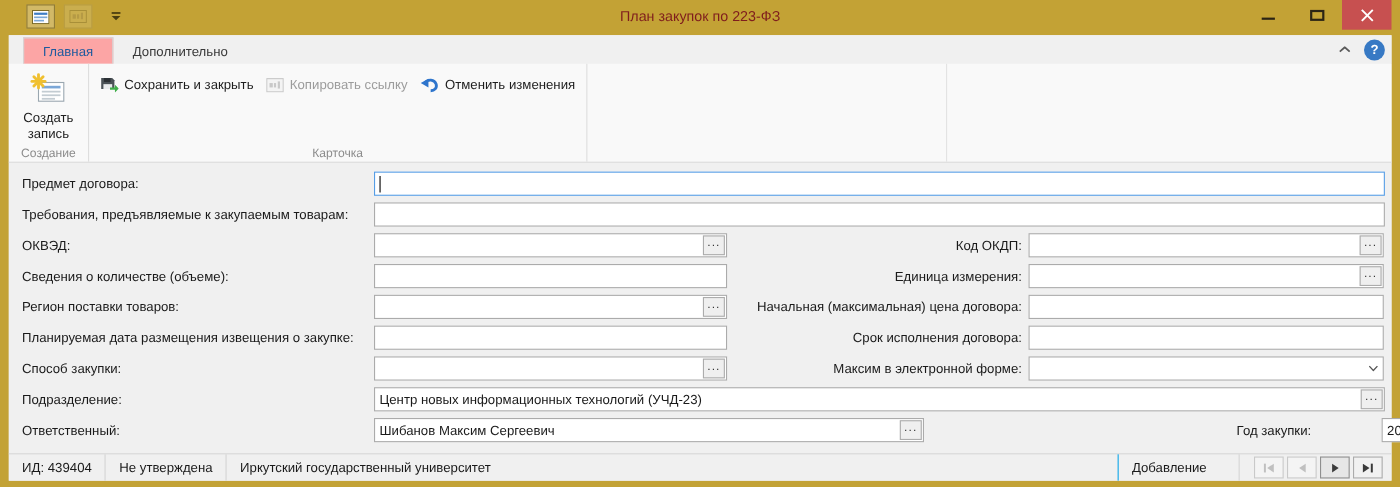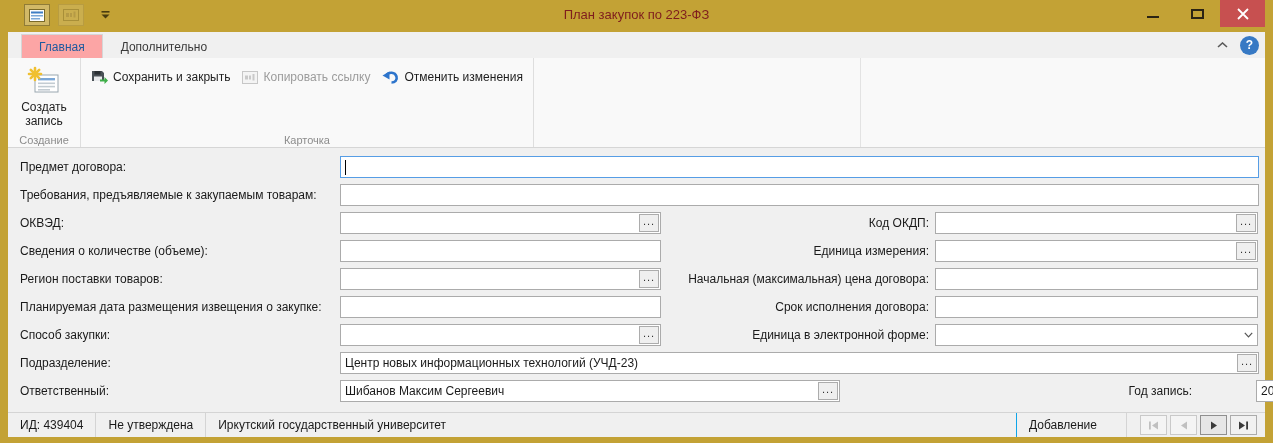--- a/index.html
+++ b/index.html
@@ -240,42 +240,42 @@
       <div class="lbl l-right row5">Срок исполнения договора:</div>
       <div class="field f-right row5">
         <input value="" style="">
       </div>
 
       <div class="lbl l-left row6">Способ закупки:</div>
       <div class="field f-left row6">
         <input value="" style="">
         <span class="ellipsis-btn">...</span>
       </div>
-      <div class="lbl l-right row6">Единица в электронной форме:</div>
+      <div class="lbl l-right row6">Максим в электронной форме:</div>
       <div class="field f-right row6">
         <input value="" style="">
         <span class="combo-chevron">
           <svg width="9" height="6" viewBox="0 0 9 6">
               <polyline points="0.8,0.8 4.5,4.8 8.2,0.8" fill="none" stroke="#555555" stroke-width="1.2"></polyline>
             </svg>
         </span>
       </div>
 
       <div class="lbl l-left row7">Подразделение:</div>
       <div class="field f-full row7">
         <input value="Центр новых информационных технологий (УЧД-23)" style="">
         <span class="ellipsis-btn">...</span>
       </div>
 
       <div class="lbl l-left row8">Ответственный:</div>
       <div class="field f-resp row8">
         <input value="Шибанов Максим Сергеевич" style="">
         <span class="ellipsis-btn">...</span>
       </div>
-      <div class="lbl l-year row8">Год запись:</div>
+      <div class="lbl l-year row8">Год закупки:</div>
       <div class="field f-year row8">
         <input value="2015" style="">
       </div>
 
     </div>
 
     <div class="statusbar">
       <div class="seg">ИД: 439404</div>
       <div class="seg">Не утверждена</div>
       <div class="seg noborder">Иркутский государственный университет</div>

